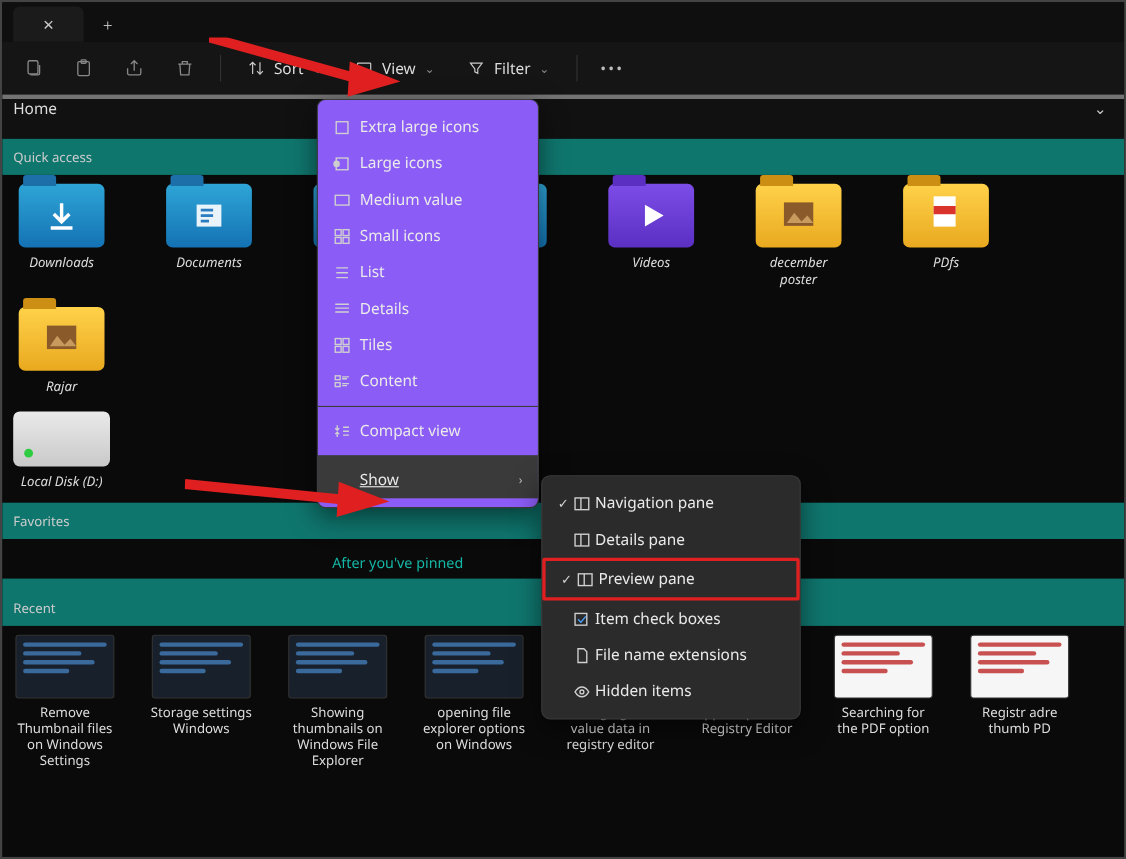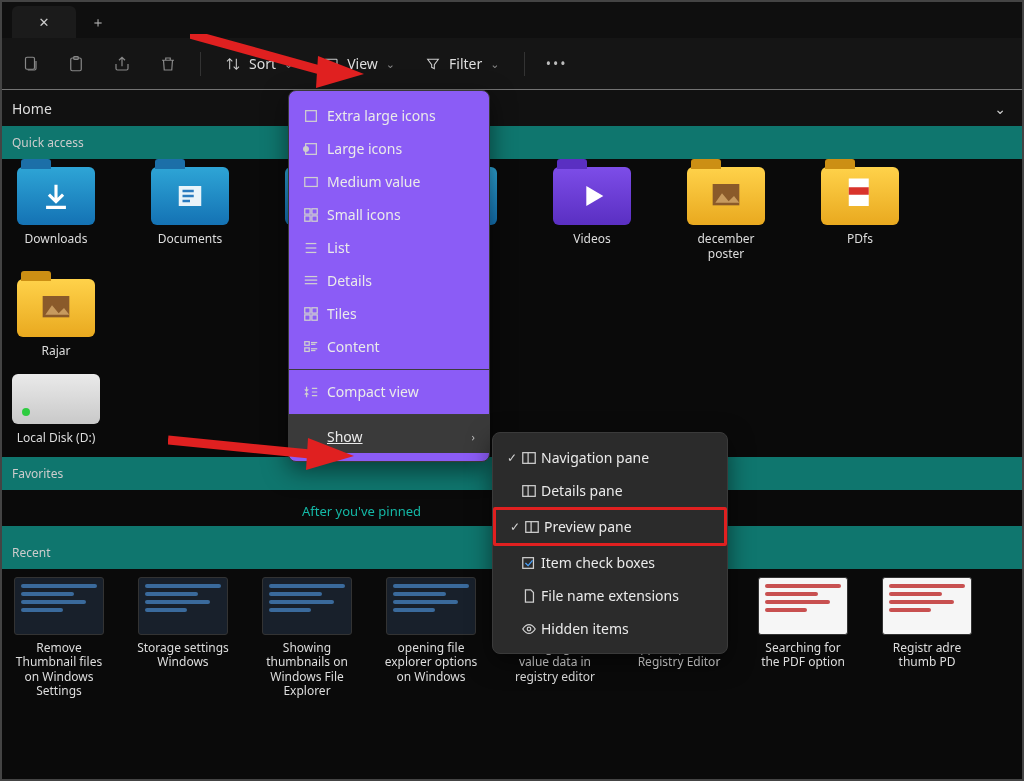--- a/index.html
+++ b/index.html
@@ -16,37 +16,37 @@
   }
   
   .titlebar { height: 36px; background: #0f0f0f; display: flex; align-items: flex-end; }
   .tab { width: 64px; height: 32px; background: #1b1b1b; border-radius: 6px 6px 0 0; margin-left: 10px; display:flex; align-items:center; justify-content:center; }
   .tab .close { color:#ccc; font-size:13px; }
   .plus { width: 32px; height: 32px; display:flex; align-items:center; justify-content:center; color:#bbb; margin-left:6px; }
 
   
   .toolbar {
     height: 52px; background:#151515; display:flex; align-items:center;
-    padding: 0 14px; gap: 18px; border-bottom:1px solid #737373;
+    padding: 0 14px; gap: 18px; border-bottom:4px solid #737373;
   }
   .toolbar .ico { width:28px; height:28px; display:flex; align-items:center; justify-content:center; color:#888; }
   .toolbar .divider { width:1px; height:24px; background:#333; }
   .toolbar .btn { display:flex; align-items:center; gap:8px; color:#ddd; padding:4px 6px; border-radius:4px; }
   .toolbar .chev { color:#888; font-size:11px; }
 
   
   .section-header {
-    height: 36px; display:flex; align-items:center; padding: 0 10px;
+    height: 36px; display:flex; padding: 0 10px;
     background:#111; color:#ddd; font-size:14px;
     position: relative;
   }
   .section-header .expand { position:absolute; right:16px; color:#ccc; }
   .quick-label { padding: 8px 10px; color:#ccc; font-size:12px; background:#0f766e; }
 
-  .grid-area { display:flex; flex-wrap:wrap; gap: 18px 46px; padding: 8px 10px 12px 10px; }
+  .grid-area { display:flex; flex-wrap:wrap; gap: 18px 46px; padding: 8px 10px 12px 10px; font-style: italic; }
   .folder-item { width: 88px; display:flex; flex-direction:column; align-items:center; gap:6px; text-align:center; }
   .folder-item .label { font-size:12px; color:#ddd; line-height:1.25; }
   .folder-icon { width:78px; height:58px; border-radius:6px; position:relative; }
   .folder-tab { position:absolute; top:-8px; left:4px; width:30px; height:10px; border-radius:3px 3px 0 0; }
 
   
   .blue  { background: linear-gradient(#2ea5d6,#1472b4); }
   .blue .folder-tab { background:#1c6fa8; }
   .purple{ background: linear-gradient(#7d4de8,#5a2fc2); }
   .purple .folder-tab{ background:#5a2fc2; }

